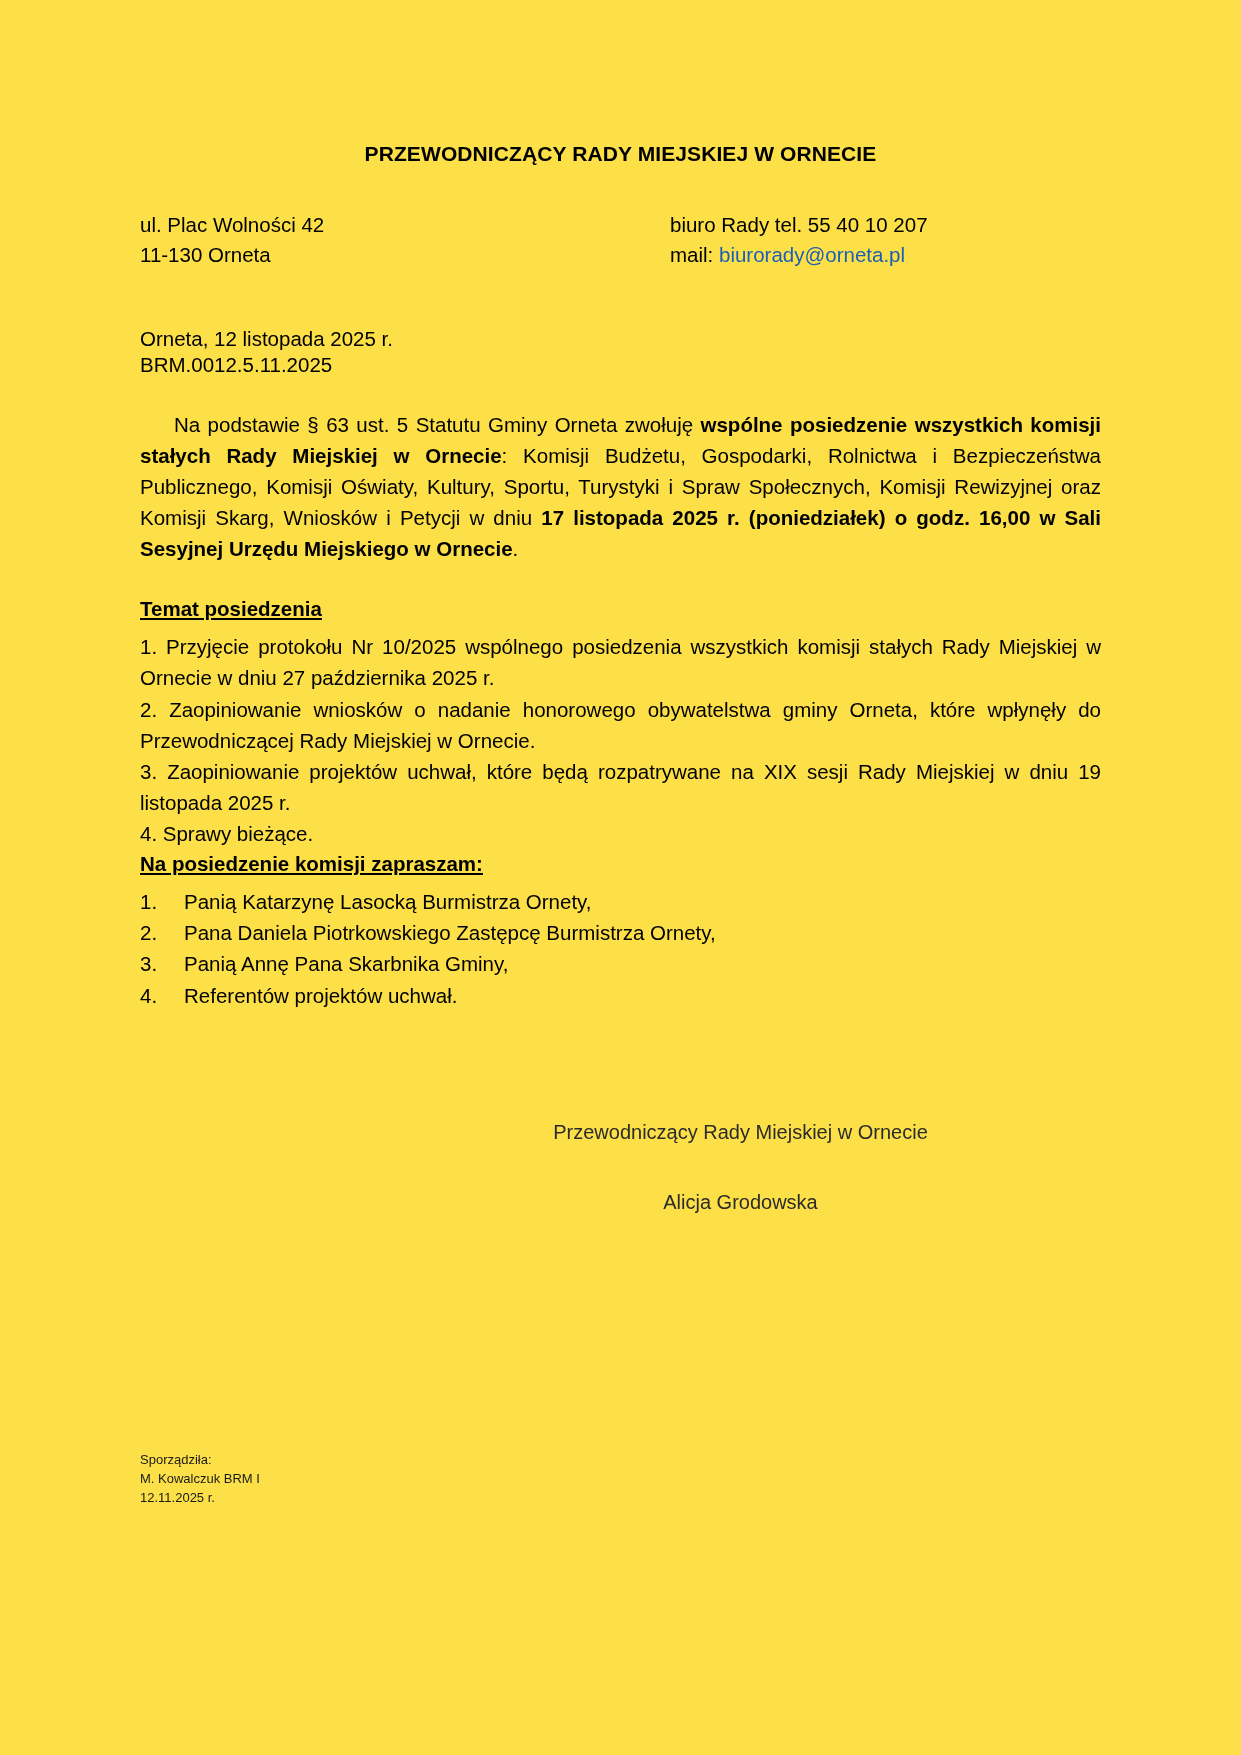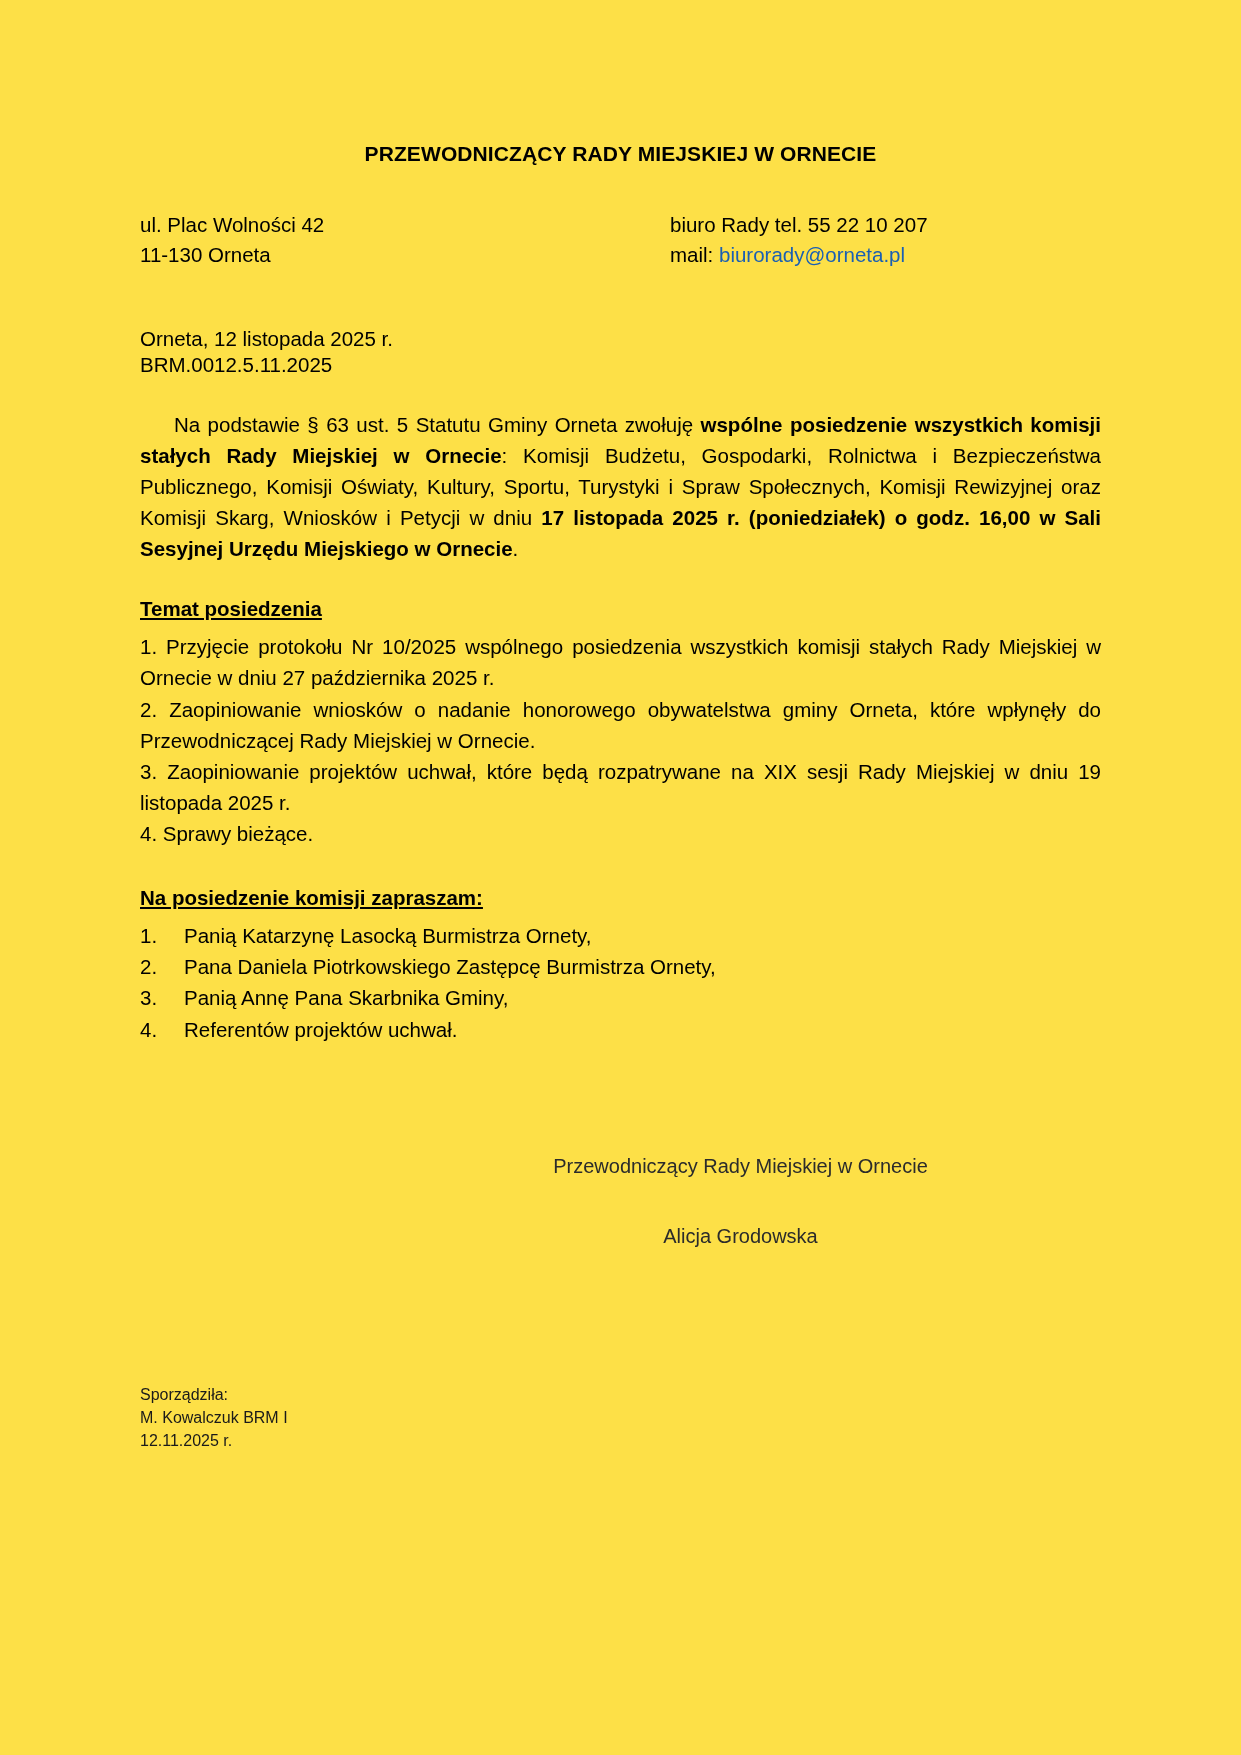--- a/index.html
+++ b/index.html
@@ -91,21 +91,20 @@
     margin-top: 6px;
     font-size: 20.5px;
     line-height: 1.52;
   }
   .agenda-item {
     text-align: justify;
     hyphens: none;
   }
 
   .invite-head {
-    margin-top: 34px;
     font-size: 20.5px;
     font-weight: bold;
     text-decoration: underline;
     line-height: 1.5;
   }
 
   .invite-list {
     margin: 6px 0 0 0;
     padding: 0;
     list-style: none;
@@ -130,40 +129,40 @@
     line-height: 1.5;
   }
   .sig-name {
     margin-top: 40px;
   }
 
   
   .footer {
     position: absolute;
     left: 140px;
-    top: 1383px;
-    font-size: 16px;
+    top: 1451px;
+    font-size: 13px;
     line-height: 1.45;
     color: #1a1a1a;
   }
 </style>
 </head>
 <body>
 
 <div class="page">
 
   <h1 class="doc-title">PRZEWODNICZĄCY RADY MIEJSKIEJ W ORNECIE</h1>
 
   <div class="contact-block">
     <div class="contact-left">
       <div class="contact-line">ul. Plac Wolności 42</div>
       <div class="contact-line">11-130 Orneta</div>
     </div>
     <div class="contact-right">
-      <div class="contact-line">biuro Rady tel. 55 22 10 207</div>
+      <div class="contact-line">biuro Rady tel. 55 40 10 207</div>
       <div class="contact-line">
         <span>mail: </span><span class="maillink">biurorady@orneta.pl</span>
       </div>
     </div>
   </div>
 
   <div class="date-line">Orneta, 12 listopada 2025 r.</div>
 
   <div class="ref-line">BRM.0012.5.11.2025</div>
 

